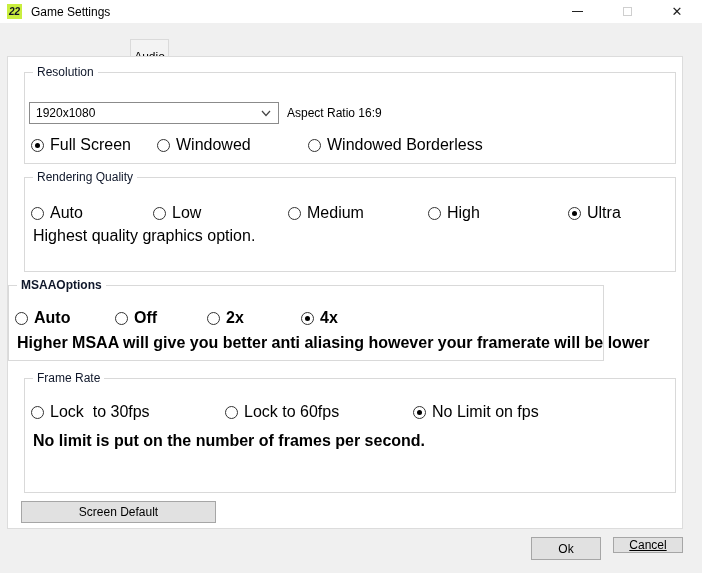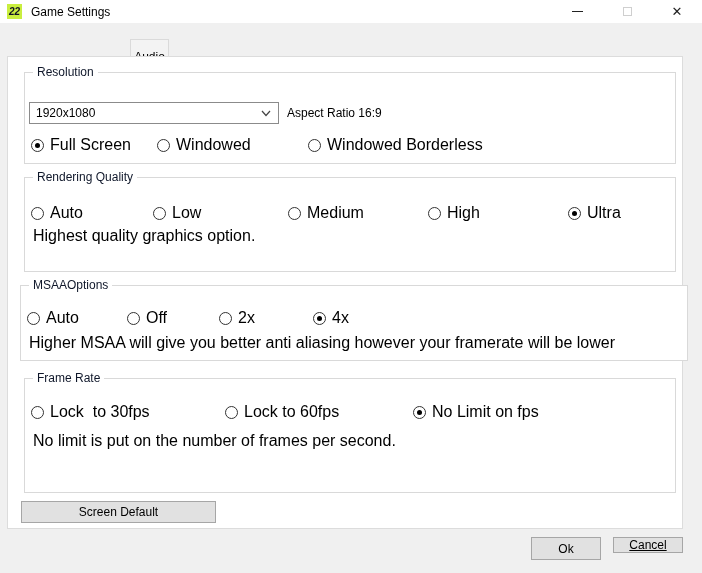--- a/index.html
+++ b/index.html
@@ -44,21 +44,21 @@
     background:#fff; border:1px solid #dcdcdc; z-index:2;
   }
   
   .group { position:absolute; border:1px solid #d9d9d9; background:#fff; }
   .group-title {
     position:absolute; top:-8px; left:8px; background:#fff; padding:0 4px;
     font-size:12px; color:#0f172a; white-space:pre;
   }
   .g-resolution { left:16px; top:15px;  width:652px; height:92px; }
   .g-quality    { left:16px; top:120px; width:652px; height:95px; }
-  .g-msaa       { left:12px; top:228px; width:668px; height:76px; }
+  .g-msaa       { left:0; top:228px; width:596px; height:76px;font-weight:bold; }
   .g-framerate  { left:16px; top:321px; width:652px; height:115px; }
   
   .combo {
     position:absolute; left:4px; top:29px; width:250px; height:22px;
     background:#fff; border:1px solid #8b8b8b;
     display:flex; align-items:center; padding:0 22px 0 6px;
   }
   .combo-value { font-size:12px; }
   .combo-chevron { position:absolute; right:7px; top:7px; }
   .aspect-label { position:absolute; left:262px; top:33px; font-size:12px; }
@@ -73,21 +73,21 @@
     width:13px; height:13px; border:1px solid #333; border-radius:50%;
     background:#fff; display:flex; align-items:center; justify-content:center;
     flex:none; margin-right:6px;
   }
   .dot { width:5px; height:5px; border-radius:50%; background:#000; display:none; }
   .radio-item.checked .dot { display:block; }
   .radio-label { font-size:16px; white-space:pre; }
   .desc { position:absolute; left:8px; font-size:16px; white-space:nowrap; }
   .desc-quality   { top:49px; }
   .desc-msaa      { top:48px; }
-  .desc-framerate { top:53px; }
+  .desc-framerate { top:53px;font-weight:bold; }
   
   .btn {
     background:#e1e1e1; border:1px solid #a6a6a6;
     display:flex; align-items:center; justify-content:center;
     font-size:12px; color:#000; cursor:default;
   }
   .btn-restore { position:absolute; left:13px; top:444px; width:195px; height:22px; }
   .btn-ok      { position:absolute; left:531px; top:537px; width:70px; height:23px; }
   .btn-cancel  { position:absolute; left:613px; top:537px; width:70px; height:16px;text-decoration:underline; }
 </style>

